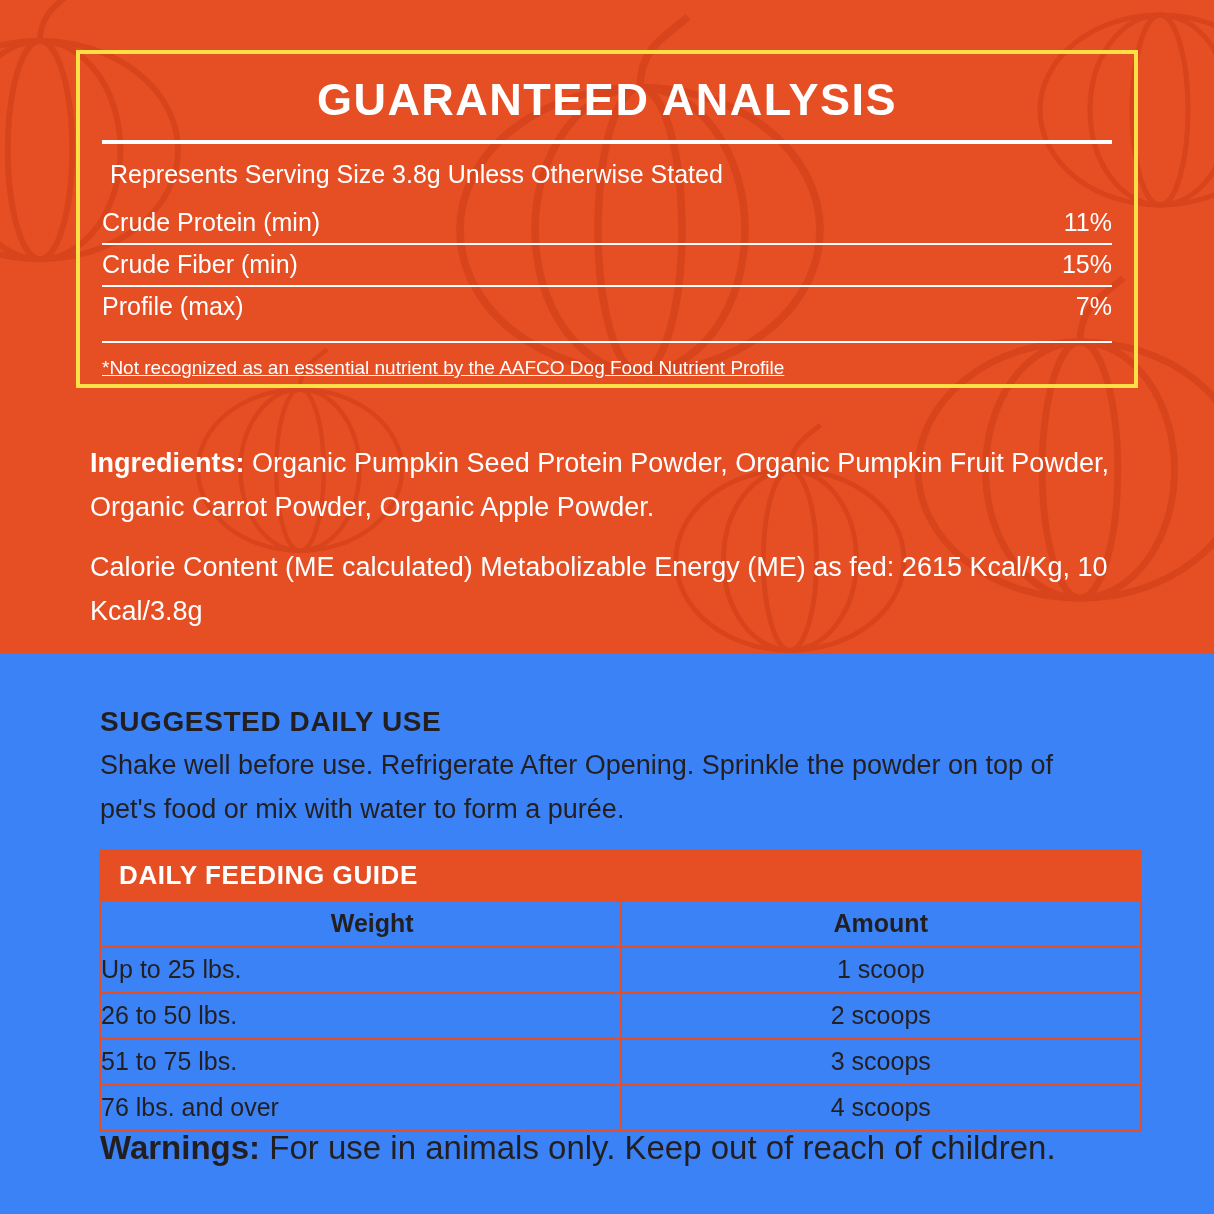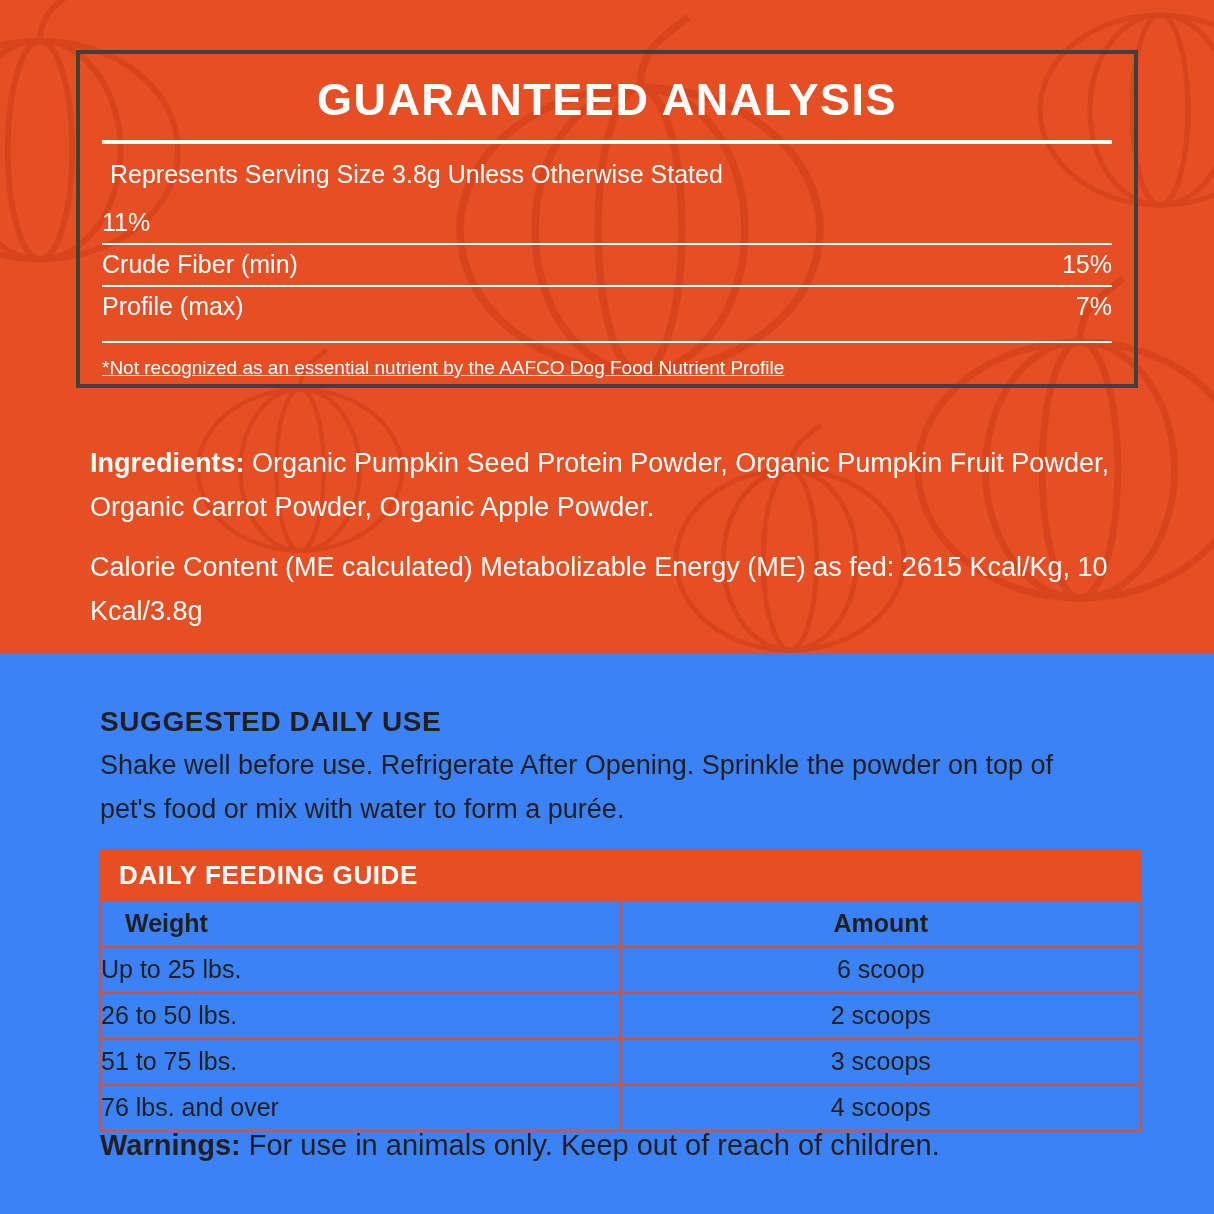--- a/index.html
+++ b/index.html
@@ -27,21 +27,21 @@
     inset: 0;
     pointer-events: none;
   }
 
   .ga-box {
     position: absolute;
     left: 76px;
     top: 50px;
     width: 1062px;
     height: 338px;
-    border: 4px solid #404040;
+    border: 4px solid #fde047;
     box-sizing: border-box;
   }
   .ga-title {
     text-align: center;
     color: #ffffff;
     font-size: 45px;
     font-weight: bold;
     letter-spacing: 1.5px;
     margin-top: 20px;
   }
@@ -149,31 +149,31 @@
     width: 512px;
     padding-left: 24px;
     font-size: 25px;
     color: #231f20;
   }
   .feed-table td.c-amount {
     text-align: center;
     font-size: 25px;
     color: #231f20;
   }
-  .col-head td.c-weight { padding-left: 24px; }
+  .col-head td.c-weight { padding-left: 24px; text-align: center; }
   .col-head td.c-amount { }
   .feed-table tr.data td {
     padding: 7px 0 8px 0;
   }
 
   .warnings {
     position: absolute;
     left: 100px;
     top: 475px;
-    font-size: 29px;
+    font-size: 33px;
     color: #231f20;
   }
   .warnings b { font-weight: bold; }
 </style>
 </head>
 <body>
 
 <div class="top-panel">
 
   <svg class="pumpkin-bg" width="1214" height="654" viewBox="0 0 1214 654">
@@ -216,20 +216,21 @@
     </g>
   </svg>
 
   <div class="ga-box">
     <div class="ga-title">GUARANTEED ANALYSIS</div>
     <div class="rule"></div>
     <div class="ga-serving">Represents Serving Size 3.8g Unless Otherwise Stated</div>
 
     <div class="ga-rows">
       <div class="ga-row">
+        <span>Crude Protein (min)</span>
         <span>11%</span>
       </div>
       <div class="ga-row">
         <span>Crude Fiber (min)</span>
         <span>15%</span>
       </div>
       <div class="ga-row">
         <span>Profile (max)</span>
         <span>7%</span>
       </div>
@@ -255,21 +256,21 @@
     <tbody>
       <tr class="feed-head">
         <td colspan="2">DAILY FEEDING GUIDE</td>
       </tr>
       <tr class="col-head">
         <td class="c-weight">Weight</td>
         <td class="c-amount">Amount</td>
       </tr>
       <tr class="data">
         <td class="c-weight">Up to 25 lbs.</td>
-        <td class="c-amount">6 scoop</td>
+        <td class="c-amount">1 scoop</td>
       </tr>
       <tr class="data">
         <td class="c-weight">26 to 50 lbs.</td>
         <td class="c-amount">2 scoops</td>
       </tr>
       <tr class="data">
         <td class="c-weight">51 to 75 lbs.</td>
         <td class="c-amount">3 scoops</td>
       </tr>
       <tr class="data">

